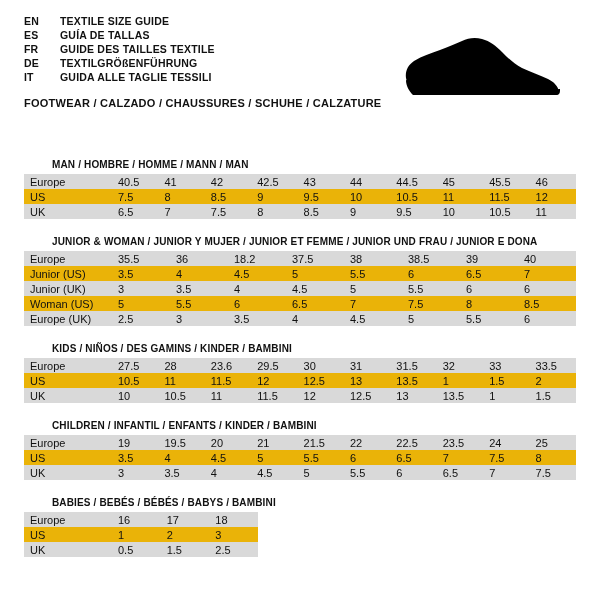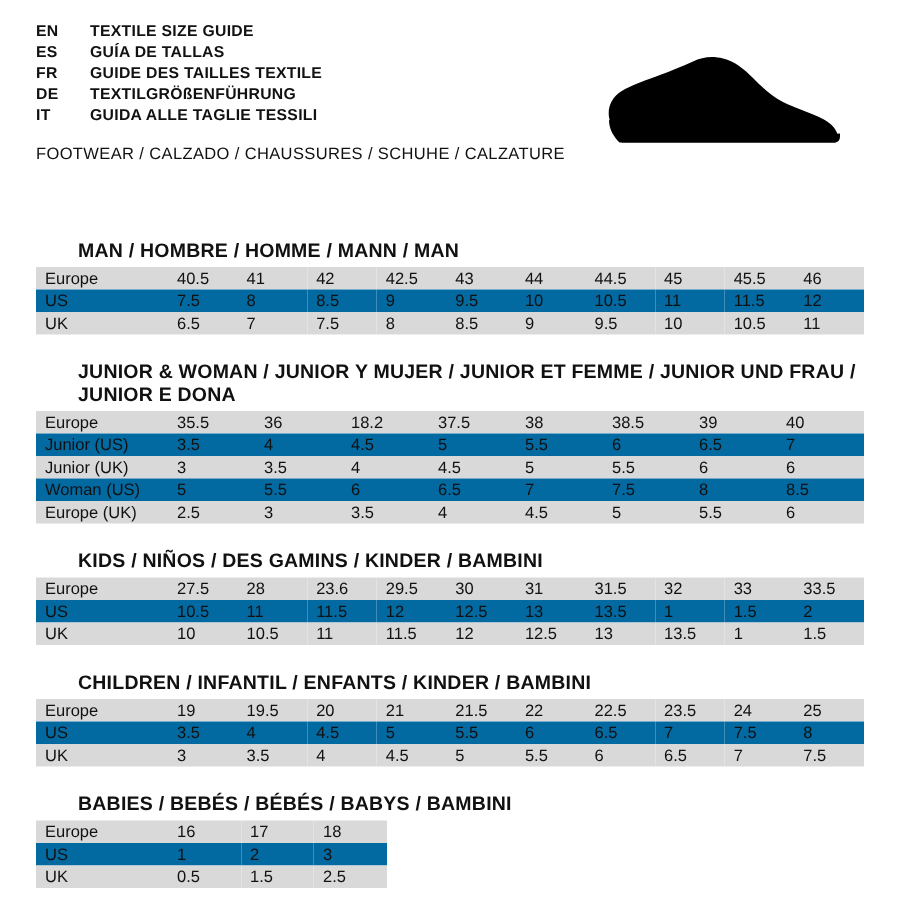--- a/index.html
+++ b/index.html
@@ -50,30 +50,30 @@
     position: absolute;
     right: 14px;
     top: 18px;
     width: 190px;
     height: 74px;
   }
 
   .footwear-line {
     margin-top: 11px;
     font-size: 11px;
-    font-weight: normal;
+    font-weight: bold;
     letter-spacing: 0.25px;
   }
 
   
   .section {
     margin-top: 17px;
   }
   .section-title {
-    font-size: 13px;
+    font-size: 10px;
     font-weight: bold;
     letter-spacing: 0.15px;
     margin: 0 0 4px 2px;
     padding-left: 26px;
   }
   table.size {
     border-collapse: collapse;
     width: 100%;
     table-layout: fixed;
     font-size: 11px;
@@ -82,21 +82,21 @@
     height: 15px;
     padding: 0 0 0 6px;
     text-align: left;
     color: #111;
     white-space: nowrap;
   }
   table.size tr.shaded td {
     background: #d9d9d9;
   }
   table.size tr.plain td {
-    background: #0369a1;
+    background: #eab308;
   }
   table.size td.lbl {
     width: 82px;
   }
   .babies table.size td {
     
   }
   .babies-wrap {
     width: 234px;
   }

